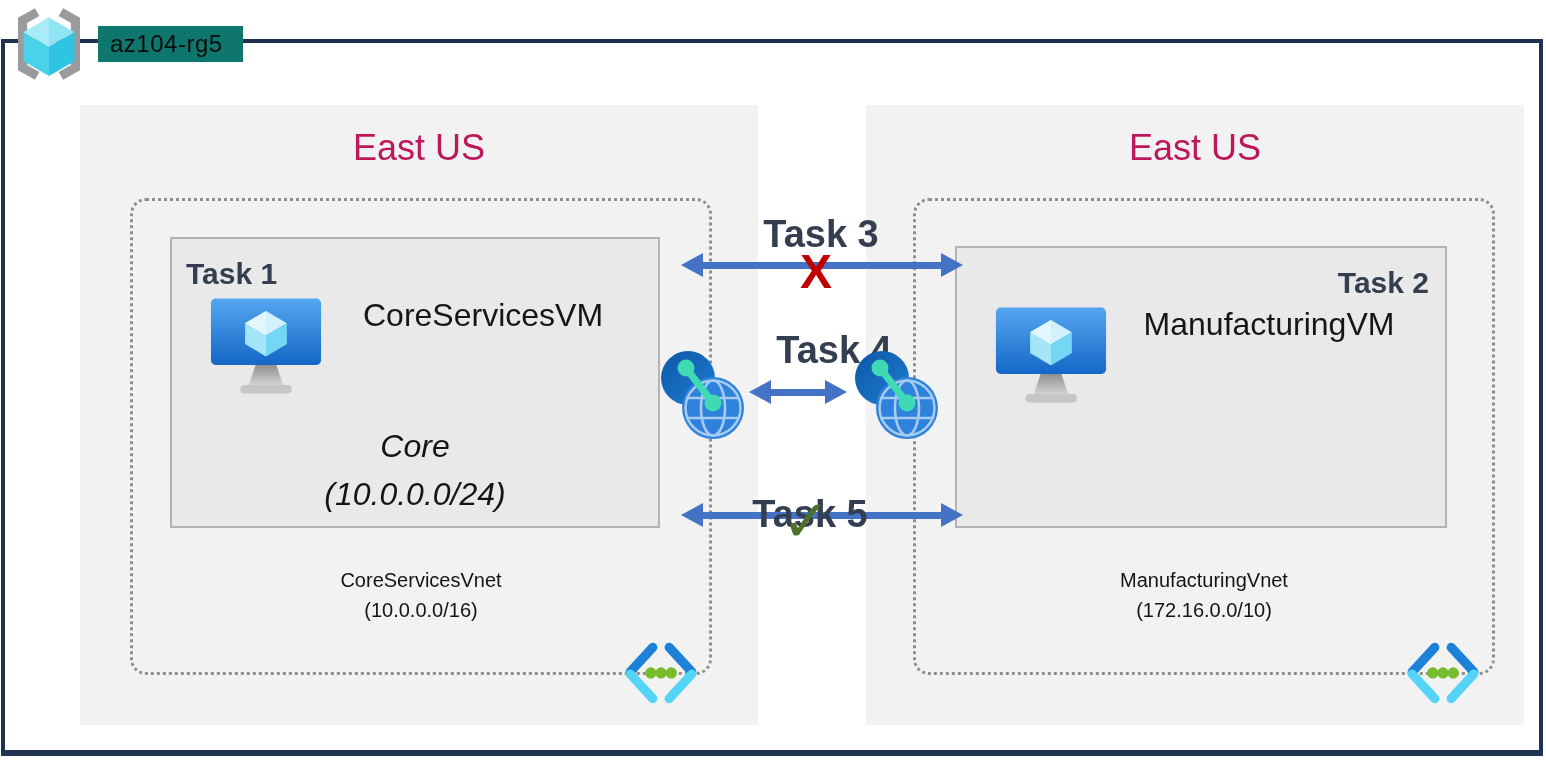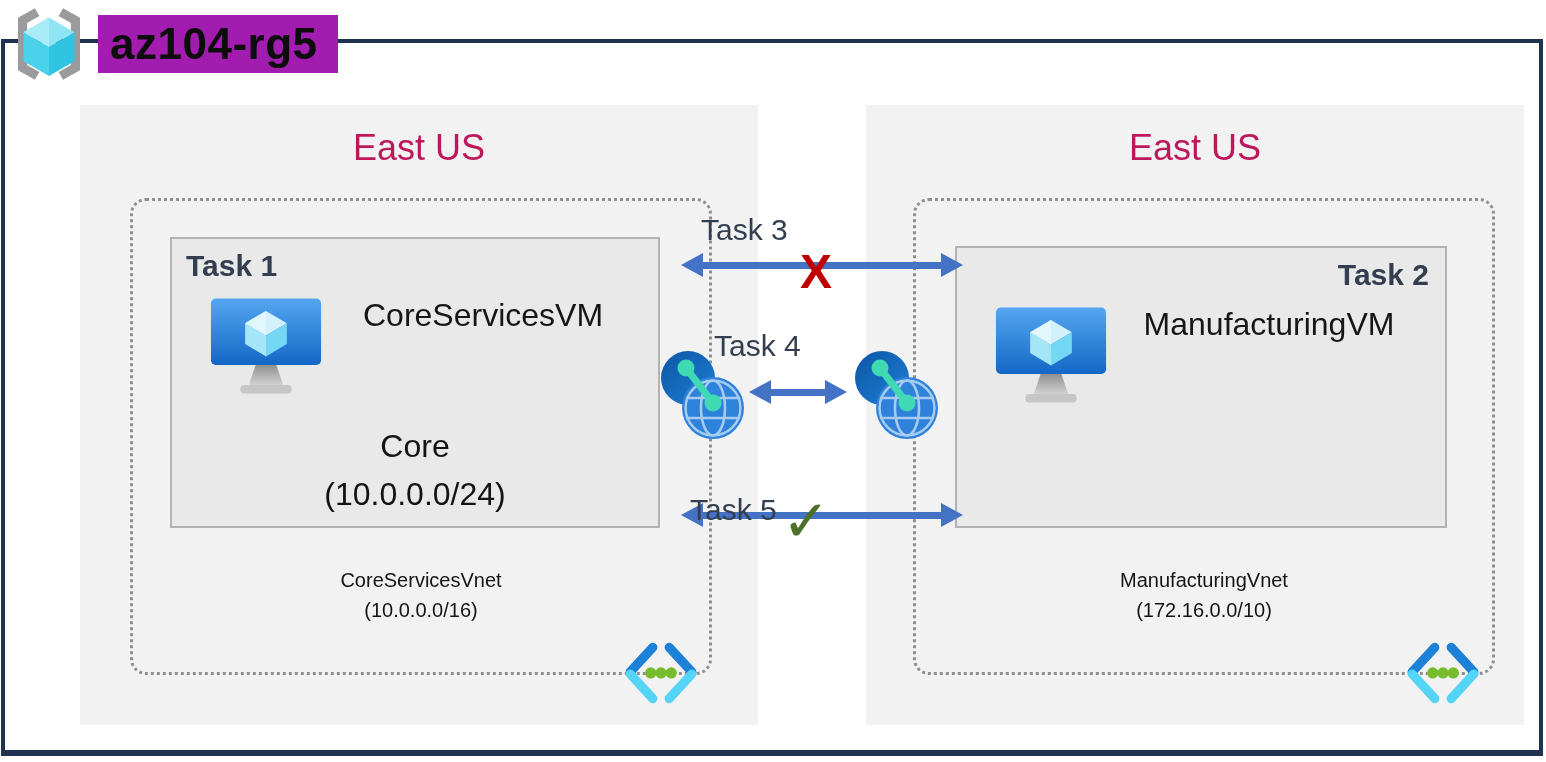--- a/index.html
+++ b/index.html
@@ -9,55 +9,55 @@
   }
   
   .rg-frame{
     position:absolute;left:1px;top:39px;width:1542px;height:717px;box-sizing:border-box;
     border:4px solid var(--frame,#1f3350);border-bottom-width:6px;
   }
   .rg-header{
     position:absolute;left:8px;top:2px;height:84px;display:flex;align-items:center;gap:8px;z-index:6;
   }
   .rg-name{
-    background:#a21caf;padding:4px 20px 4px 12px;font-size:44px;font-weight:700;color:#0c0c0c;letter-spacing:.5px;
+    background:#0f766e;padding:4px 20px 4px 12px;font-size:24px;font-weight:400;color:#0c0c0c;letter-spacing:.5px;
   }
   
   .region{position:absolute;top:105px;height:620px;background:#f2f2f2;}
   .region-l{left:80px;width:678px;}
   .region-r{left:866px;width:658px;}
   .region-label{position:absolute;top:22px;left:0;width:100%;text-align:center;font-size:36px;color:#be185d;}
   
   .vnet-box{position:absolute;top:198px;width:582px;height:477px;box-sizing:border-box;
     border:3px dotted #8f8f8f;border-radius:16px;background:transparent;}
   .vnet-l{left:130px;}
   .vnet-r{left:913px;}
   
   .subnet-box{position:absolute;background:#e9e9e9;border:2px solid #b3b3b3;box-sizing:border-box;z-index:2;}
   .subnet-l{left:170px;top:237px;width:490px;height:291px;}
   .subnet-r{left:955px;top:246px;width:492px;height:282px;}
-  .task-badge{position:absolute;font-size:30px;font-weight:700;color:var(--task-text,#333f50);top:10px;}
+  .task-badge{position:absolute;font-size:30px;font-weight:700;color:var(--task-text,#333f50);top:18px;}
   .badge-l{left:14px;}
   .badge-r{right:16px;text-align:right;}
   .vm-row{position:absolute;left:38px;right:14px;top:58px;display:flex;}
   .vm-row svg{flex:0 0 auto;}
   .vm-name{flex:1;text-align:center;font-size:32px;color:#161616;}
-  .subnet-label{position:absolute;left:0;right:0;text-align:center;font-size:32px;line-height:1.5;color:#141414;}
+  .subnet-label{position:absolute;left:0;right:0;text-align:center;font-size:32px;line-height:1.5;color:#141414;font-style:italic;}
   .subnet-label-l{top:183px;}
   .subnet-label-r{top:175px;}
   
   .vnet-label{position:absolute;width:582px;top:566px;text-align:center;font-size:20px;line-height:1.48;color:#141414;z-index:2;}
   .vlab-l{left:130px;}
   .vlab-r{left:913px;}
   
   .vneticon{position:absolute;top:642px;width:78px;height:64px;z-index:3;}
   .vneticon-l{left:622px;}
   .vneticon-r{left:1404px;}
   
-  .conn-label{position:absolute;width:240px;font-size:30px;font-weight:400;color:var(--task-text,#333f50);z-index:4;}
+  .conn-label{position:absolute;width:240px;text-align:center;font-size:38px;font-weight:700;color:var(--task-text,#333f50);z-index:4;}
   .c3{left:701px;top:213px;}
   .c4{left:714px;top:329px;}
   .c5{left:690px;top:462px;margin-top:31px;}
   
   .darrow{position:absolute;height:7px;background:var(--arrow,#4472c4);z-index:3;}
   .darrow::before,.darrow::after{content:"";position:absolute;top:-9px;width:0;height:0;
     border-top:12px solid transparent;border-bottom:12px solid transparent;}
   .darrow::before{left:-21px;border-right:22px solid var(--arrow,#4472c4);}
   .darrow::after{right:-21px;border-left:22px solid var(--arrow,#4472c4);}
   .a3{left:702px;top:262px;width:240px;}

